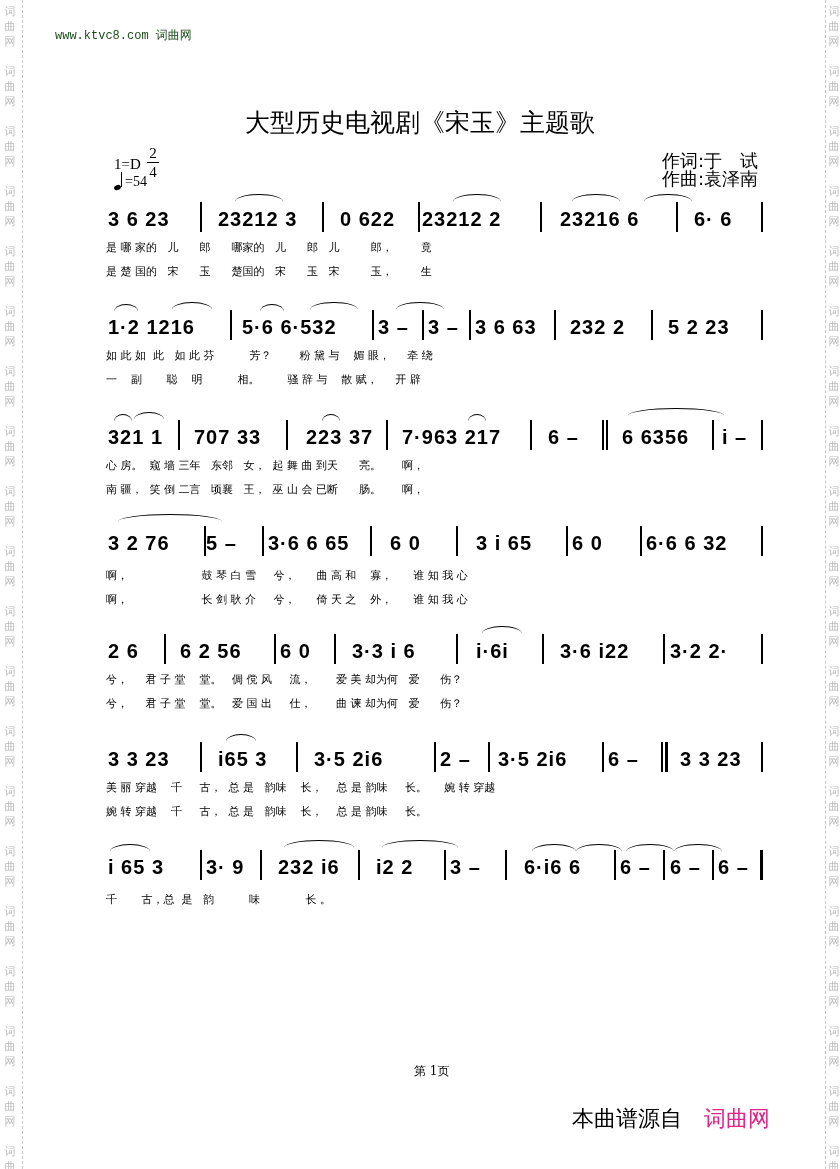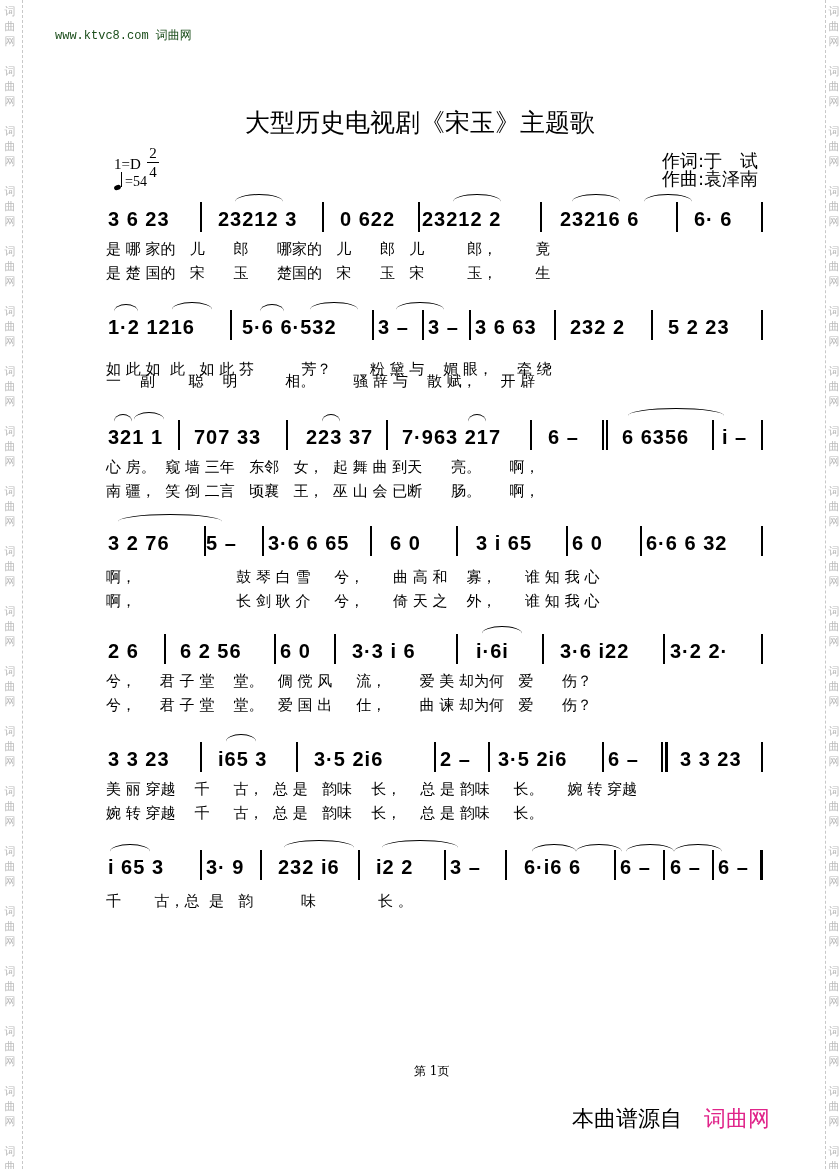--- a/index.html
+++ b/index.html
@@ -18,21 +18,21 @@
   .ts .line { border-top:1px solid #000; margin:1px 0; }
   .tempo { position:absolute; left:114px; top:172px; font-family:"Liberation Serif", serif; font-size:14px; display:flex; align-items:flex-end; }
   .tempo .note { width:8px; height:18px; position:relative; margin-right:3px; }
   .tempo .note::before { content:""; position:absolute; right:0; top:0; width:1px; height:15px; background:#000; }
   .tempo .note::after { content:""; position:absolute; left:0; bottom:0; width:7px; height:5px; border-radius:50%; background:#000; transform:rotate(-20deg); }
   .credits { position:absolute; left:662px; top:152px; font-size:18px; line-height:18px; }
   .row { position:absolute; left:100px; width:680px; }
   .notes { position:absolute; top:0; height:40px; left:0; width:680px; }
   .m { position:absolute; top:8px; font-family:"Liberation Sans", sans-serif; font-weight:bold; font-size:20px; white-space:nowrap; letter-spacing:1px; }
   .bar { position:absolute; top:2px; width:1.5px; height:30px; background:#000; }
-  .lyr { position:absolute; font-size:15px; white-space:pre; letter-spacing:0px; }
+  .lyr { position:absolute; font-size:11px; white-space:pre; letter-spacing:0px; }
   .slur { position:absolute; height:14px; border-top:1.2px solid #000; border-radius:50% 50% 0 0; }
   .page-num { position:absolute; left:414px; top:1063px; font-size:12px; font-family:"DejaVu Serif", serif; }
   .source { position:absolute; left:572px; top:1104px; font-size:22px; }
   .source .brand { margin-left:22px; }
 </style>
 </head>
 <body>
 
 <div class="side left" id="wmL">
     <span class="wm" style="top: 4px;">词</span>
@@ -217,21 +217,21 @@
     <span class="m" style="left:470px;">232 2</span>
     <div class="bar" style="left:551px;"></div>
     <span class="m" style="left:568px;">5 2 23</span>
     <div class="bar" style="left:661px;"></div>
     <div class="slur" style="left:14px;top:-4px;width:24px;"></div>
     <div class="slur" style="left:72px;top:-6px;width:40px;"></div>
     <div class="slur" style="left:160px;top:-4px;width:24px;"></div>
     <div class="slur" style="left:210px;top:-6px;width:48px;"></div>
     <div class="slur" style="left:296px;top:-6px;width:48px;"></div>
   </div>
-  <div class="lyr" style="left:6px;top:52px;">如 此 如  此   如 此 芬          芳？        粉 黛 与    媚 眼，     牵 绕</div>
+  <div class="lyr" style="left:6px;top:40px;">如 此 如  此   如 此 芬          芳？        粉 黛 与    媚 眼，     牵 绕</div>
   <div class="lyr" style="left:6px;top:64px;">一    副       聪    明          相。        骚 辞 与    散 赋，     开 辟</div>
 </div>
 
 <div class="row" style="top:418px;">
   <div class="notes">
     <span class="m" style="left:8px;">321 1</span>
     <div class="bar" style="left:78px;"></div>
     <span class="m" style="left:94px;">707 33</span>
     <div class="bar" style="left:186px;"></div>
     <span class="m" style="left:206px;">223 37</span>

